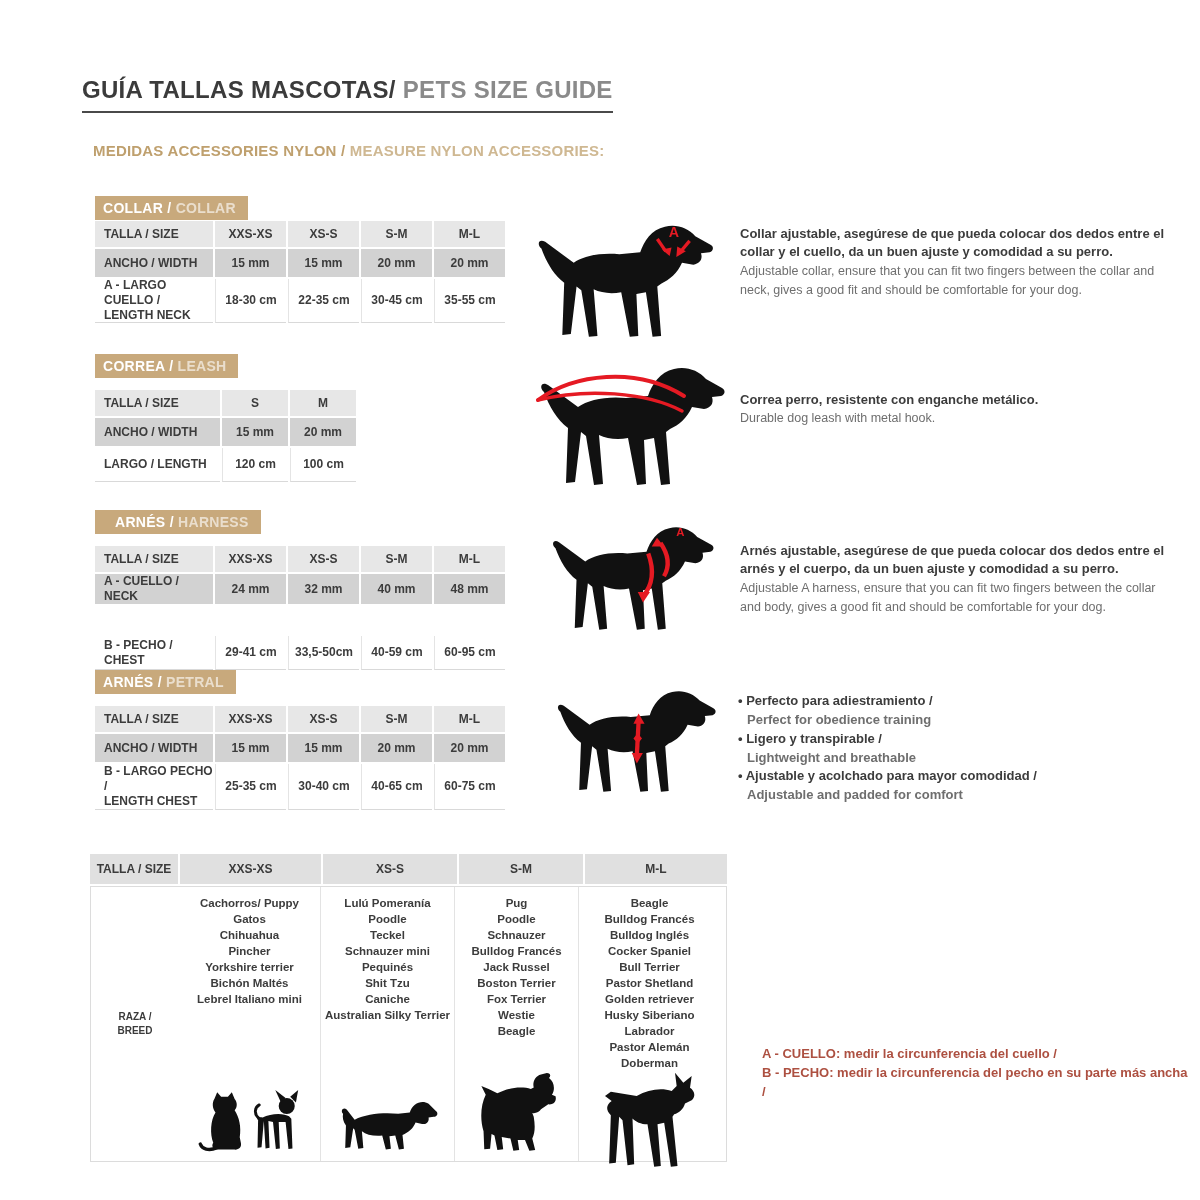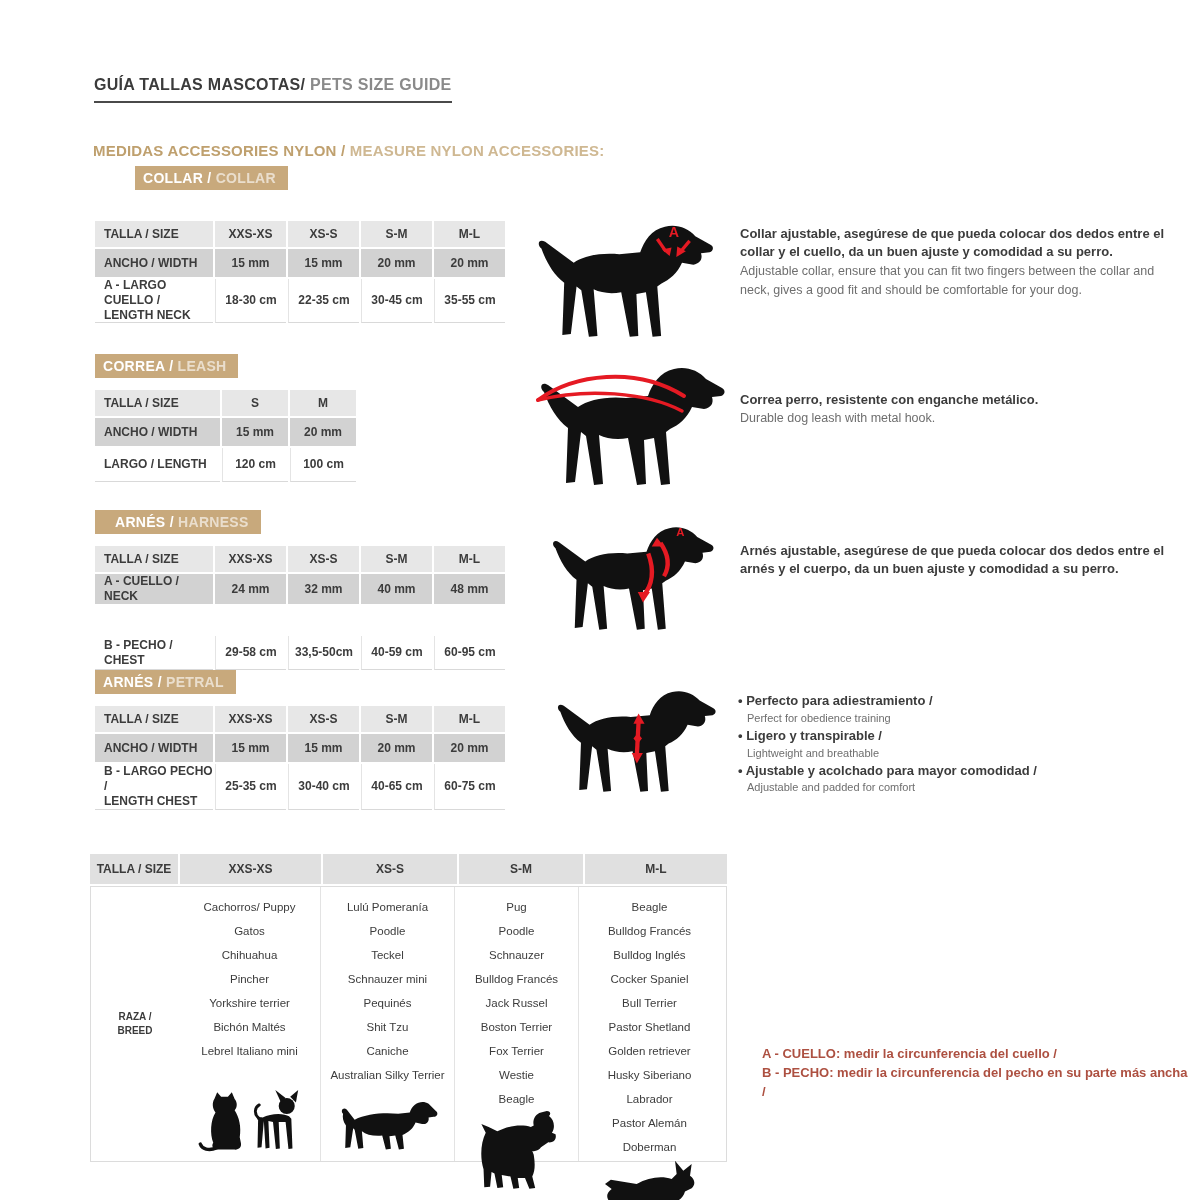--- a/index.html
+++ b/index.html
@@ -1,21 +1,21 @@
 <!DOCTYPE html>
 <html><head>
 <meta charset="utf-8">
 <style>
   * { margin:0; padding:0; box-sizing:border-box; }
   html,body { background:#ffffff; }
   body { font-family:"Liberation Sans", sans-serif; color:#3b3b3b; }
   .canvas { position:relative; width:1200px; height:1200px; background:#fff; overflow:hidden; }
 
   
-  .page-title { position:absolute; left:94px; top:76px; font-size:16px; font-weight:bold;
+  .page-title { position:absolute; left:82px; top:76px; font-size:24px; font-weight:bold;
     letter-spacing:.3px; color:#3b3b3b; border-bottom:2px solid #4a4a4a; padding-bottom:7px; }
   .page-title .en { color:#8a8a8a; }
   .page-subtitle { position:absolute; left:93px; top:142px; font-size:15px; font-weight:bold;
     color:#bfa06e; letter-spacing:.2px; }
   .page-subtitle .en { color:#cfb892; }
 
   .badge { position:absolute; background:#c8a97c; color:#fff; font-size:14px; font-weight:bold;
     padding:4px 12px 4px 8px; letter-spacing:.3px; }
   .badge .en { color:rgba(255,255,255,.62); }
 
@@ -32,36 +32,36 @@
   .lc0 { width:125px; } .lcv { width:66px; }
 
   
   .desc { position:absolute; width:432px; font-size:13px; line-height:1.42; }
   .desc .es { font-weight:bold; color:#3c3c3c; }
   .desc .en { font-weight:normal; color:#6e6e6e; font-size:12.5px; }
 
   .bullets { position:absolute; width:440px; font-size:13px; line-height:1.45; }
   .bullets .item .es { font-weight:bold; color:#3c3c3c; }
   .bullets .item .es::before { content:"• "; }
-  .bullets .item .en { font-weight:normal; color:#6e6e6e; font-size:11px; padding-left:9px; display:block; }
+  .bullets .item .en { font-weight:bold; color:#6e6e6e; font-size:13px; padding-left:9px; display:block; }
 
   
   .illus { position:absolute; }
   .illus svg { display:block; width:100%; height:auto; }
 
   
   .breed-table { position:absolute; left:90px; top:854px; width:637px; }
   .bt-head { display:flex; gap:2px; margin-bottom:2px; font-size:12px; font-weight:bold; }
   .bt-head .t-cell { background:#e0e0e0; height:30px; }
   .bt-body { display:flex; border:1px solid #dcdcdc; height:276px; }
   .bt-col { display:flex; flex-direction:column; justify-content:space-between; align-items:center; padding:8px 2px 8px; }
   .bt-col + .bt-col { border-left:1px solid #e3e3e3; }
   .bt-label { display:flex; align-items:center; justify-content:center; font-size:10px; font-weight:bold;
     white-space:pre-line; text-align:center; line-height:1.4; }
-  .breed-list { font-size:11.5px; font-weight:normal; white-space:pre-line; text-align:center; line-height:24px; color:#3c3c3c; }
+  .breed-list { font-size:11.5px; font-weight:bold; white-space:pre-line; text-align:center; line-height:16px; color:#3c3c3c; }
   .sil-row { display:flex; align-items:flex-end; gap:8px; }
   .b0 { width:88px; } .b1 { width:141px; } .b2 { width:134px; } .b3 { width:124px; } .b4 { width:142px; }
 
   
   .notes { position:absolute; left:762px; top:1045px; width:432px; font-size:13px; line-height:1.45; }
   .notes .es { font-weight:bold; color:#ad5041; }
   .notes .en { font-weight:normal; color:#bb7160; font-size:12.5px; padding-left:23px; display:block; }
 
   .red { fill:#e51a23; }
   .redstroke { stroke:#e51a23; fill:none; }
@@ -95,21 +95,21 @@
       <path fill="#111" d="M14,36 L6,30 L13,25 L44,30 C58,22 74,20 86,24 L92,18 L90,2 L100,14 L110,6 L108,20 C114,24 115,31 110,35 L102,39 C100,46 95,50 89,52 L87,55 L93,114 L85,115 L77,62 L69,64 L73,114 L65,115 L57,64 C49,64 43,61 39,57 L41,112 L33,113 L27,59 L23,55 L19,110 L11,111 L13,53 C7,47 7,41 14,36 Z"></path>
     </symbol>
   </defs>
 </svg>
 
 <div class="canvas">
 
   <div class="page-title"><span>GUÍA TALLAS MASCOTAS/</span><span class="en"> PETS SIZE GUIDE</span></div>
   <div class="page-subtitle"><span>MEDIDAS ACCESSORIES NYLON /</span><span class="en"> MEASURE NYLON ACCESSORIES:</span></div>
 
-  <div class="badge" style="left:95px; top:166px;margin-left:40px;"><span>COLLAR / </span><span class="en">COLLAR</span></div>
+  <div class="badge" style="left:95px; top:196px;"><span>COLLAR / </span><span class="en">COLLAR</span></div>
 
   <div class="sz-table" style="left:95px; top:221px;">
     <div class="t-row r-light" style="height:26px;">
       <div class="t-cell lbl c0">TALLA / SIZE</div>
       <div class="t-cell cv">XXS-XS</div>
       <div class="t-cell cv">XS-S</div>
       <div class="t-cell cv">S-M</div>
       <div class="t-cell cv">M-L</div>
     </div>
     <div class="t-row r-mid" style="height:28px;">
@@ -190,40 +190,41 @@
     </div>
     <div class="t-row r-mid" style="height:30px;">
       <div class="t-cell lbl c0">A - CUELLO / NECK</div>
       <div class="t-cell cv">24 mm</div>
       <div class="t-cell cv">32 mm</div>
       <div class="t-cell cv">40 mm</div>
       <div class="t-cell cv">48 mm</div>
     </div>
     <div class="t-row r-white" style="height:34px;margin-top:32px;">
       <div class="t-cell lbl c0">B - PECHO / CHEST</div>
-      <div class="t-cell cv">29-58 cm</div>
+      <div class="t-cell cv">29-41 cm</div>
       <div class="t-cell cv">33,5-50cm</div>
       <div class="t-cell cv">40-59 cm</div>
       <div class="t-cell cv">60-95 cm</div>
     </div>
   </div>
 
   <div class="illus" style="left:545px; top:522px; width:175px;">
     <svg viewBox="0 0 200 130">
       <use href="#sym-dog"></use>
       <text x="150" y="16" class="red" font-size="13" font-weight="bold">A</text>
       <path class="redstroke" stroke-width="5" d="M132,24 C141,37 143,50 136,62"></path>
       <path class="redstroke" stroke-width="5" d="M118,36 C125,55 123,72 112,85"></path>
       <polygon class="red" points="128,18 136,28 122,28"></polygon>
       <polygon class="red" points="112,92 106,80 120,80"></polygon>
     </svg>
   </div>
 
   <div class="desc" style="left:740px; top:542px;">
     <span class="es">Arnés ajustable, asegúrese de que pueda colocar dos dedos entre el arnés y el cuerpo, da un buen ajuste y comodidad a su perro.</span><br>
+    <span class="en">Adjustable A harness, ensure that you can fit two fingers between the collar and body, gives a good fit and should be comfortable for your dog.</span>
   </div>
 
   <div class="badge" style="left:95px; top:670px;"><span>ARNÉS / </span><span class="en">PETRAL</span></div>
 
   <div class="sz-table" style="left:95px; top:706px;">
     <div class="t-row r-light" style="height:26px;">
       <div class="t-cell lbl c0">TALLA / SIZE</div>
       <div class="t-cell cv">XXS-XS</div>
       <div class="t-cell cv">XS-S</div>
       <div class="t-cell cv">S-M</div>

